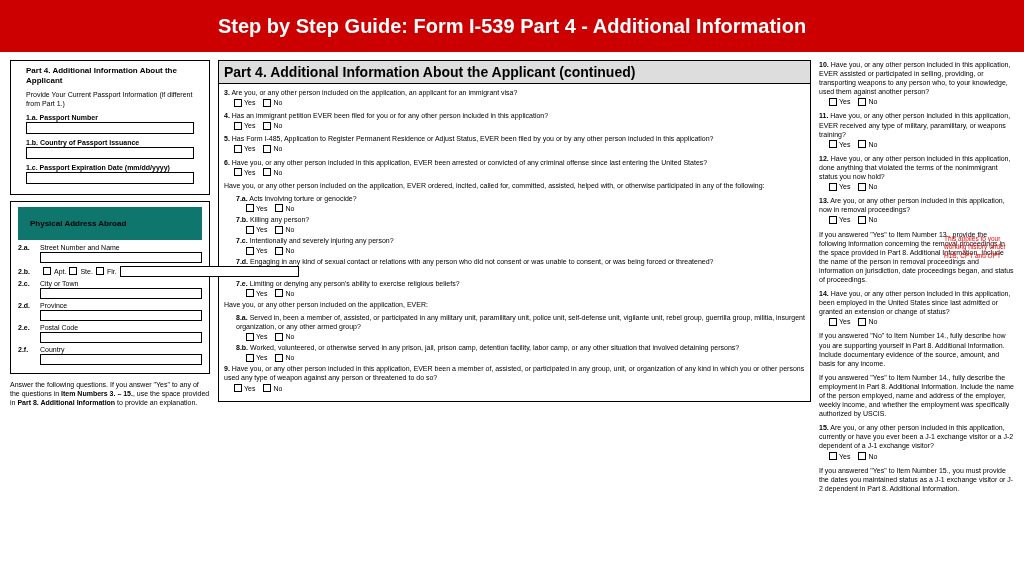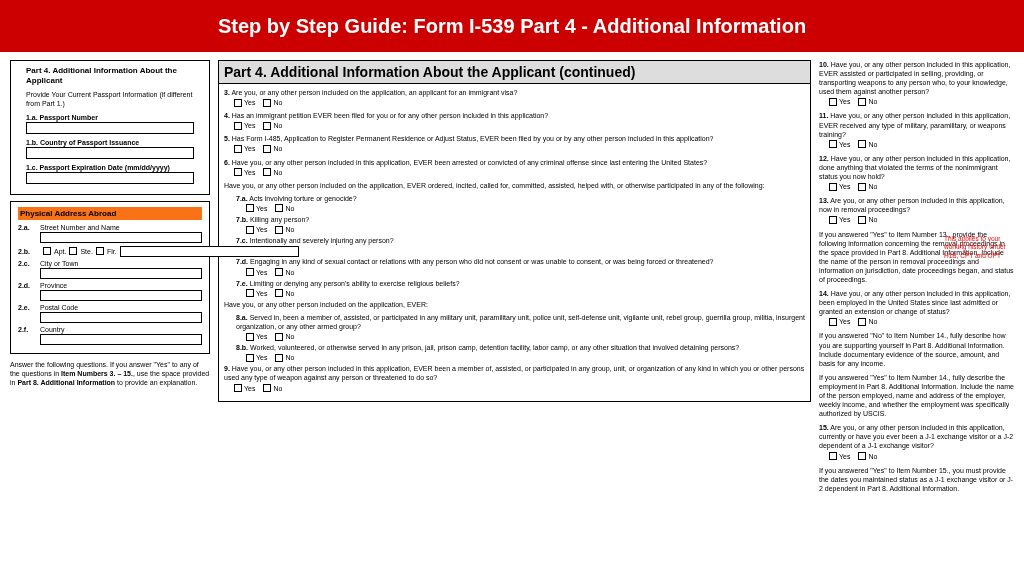--- a/index.html
+++ b/index.html
@@ -64,22 +64,22 @@
     }
     .physical-box {
       border: 1.5px solid #000;
       padding: 5px 7px;
       margin-bottom: 6px;
     }
     .physical-title {
       font-weight: bold;
       font-size: 8px;
       margin-bottom: 4px;
-      background: #f97316;
-      padding: 2px;
+      background: #0f766e;
+      padding: 12px;
     }
     .addr-row {
       display: flex;
       align-items: flex-start;
       margin-bottom: 3px;
       font-size: 7px;
     }
     .addr-num {
       font-weight: bold;
       width: 22px;

